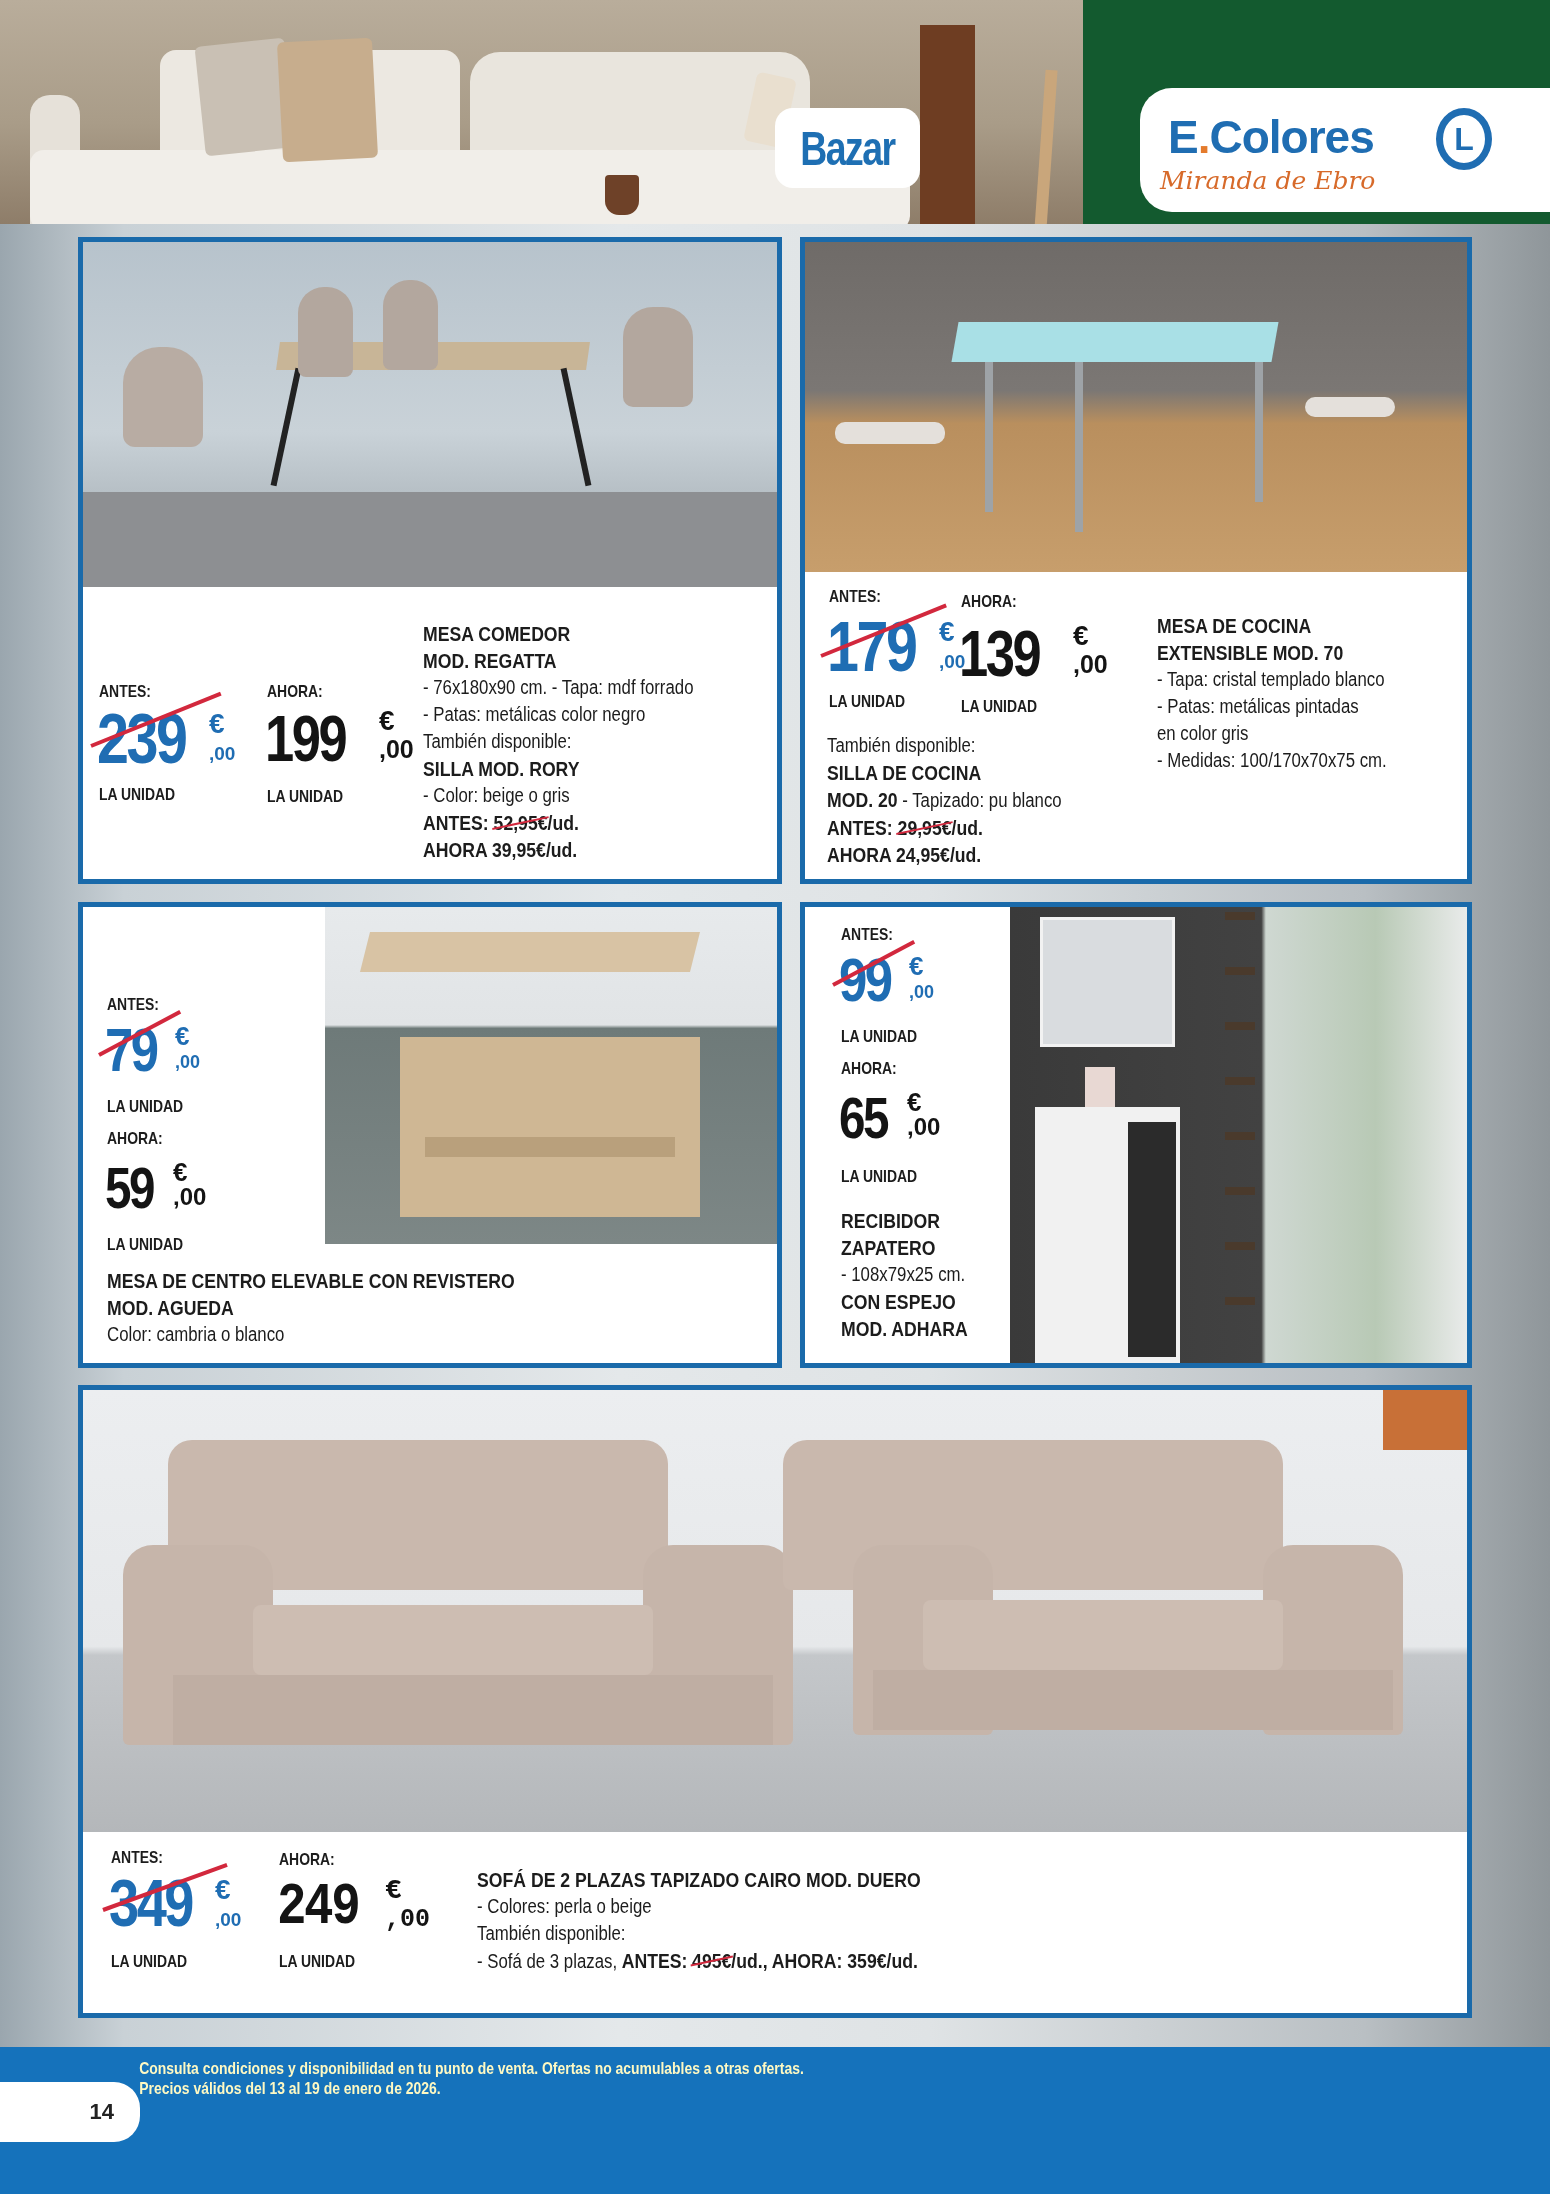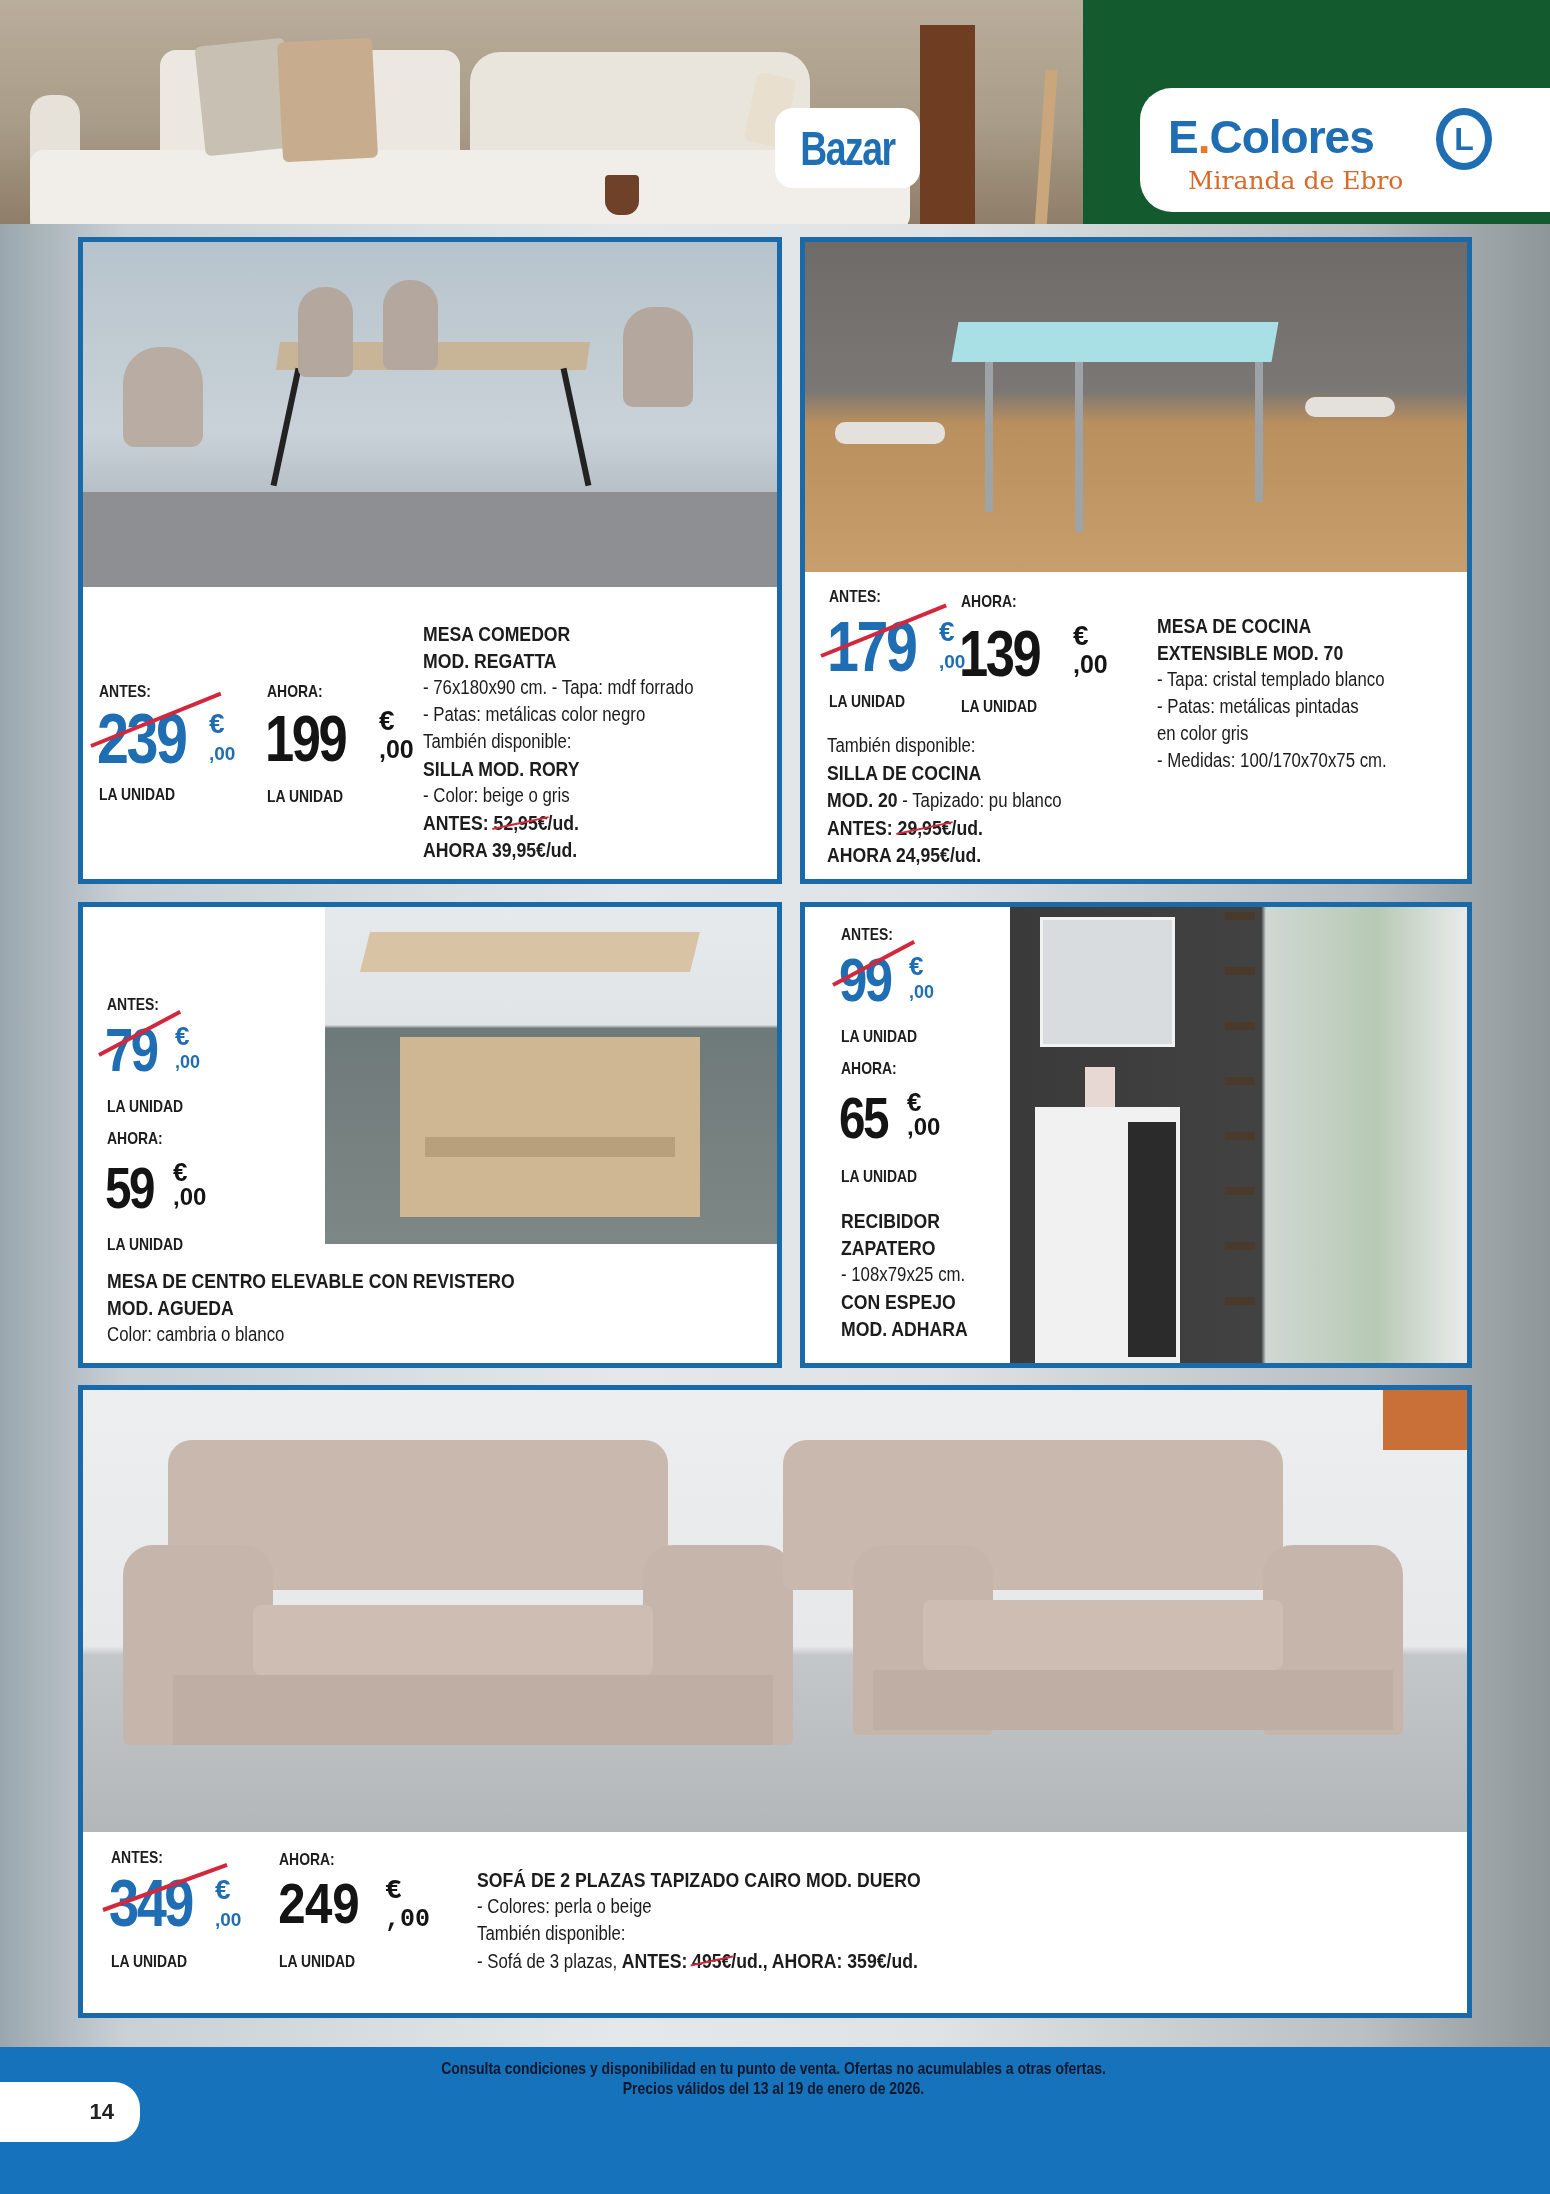--- a/index.html
+++ b/index.html
@@ -40,42 +40,42 @@
   }
   .logo-name { position: absolute; left: 28px; top: 22px; font-weight: 700; font-size: 46px; color: #1f6db2; letter-spacing: -1px; }
   .logo-name .dot { color: #e47b2c; }
   .logo-circle {
     position: absolute; left: 296px; top: 20px; width: 56px; height: 62px;
     border: 7px solid #1f6db2; border-radius: 50%;
     display: flex; align-items: center; justify-content: center;
   }
   .logo-circle span { font-weight: 700; font-size: 32px; color: #1f6db2; }
   .logo-circle::after { content: ""; position: absolute; right: 4px; top: 6px; width: 18px; height: 22px; background: #ef8b2b; border-radius: 0 12px 12px 0; z-index: -1; }
-  .logo-city { position: absolute; left: 48px; top: 78px; font-family: "DejaVu Serif", serif; font-size: 25px; color: #d76a2a; }
+  .logo-city { position: absolute; left: 20px; top: 78px; font-family: "DejaVu Serif", serif; font-style: italic; font-size: 25px; color: #d76a2a; }
 
   
   .card { position: absolute; border: 5px solid #1a6aaa; background: #fff; overflow: hidden; }
   .photo { position: absolute; overflow: hidden; }
   .lbl { font-weight: 700; font-size: 17px; color: #1c1c1c; display: block; transform: scaleX(0.82); transform-origin: left; white-space: nowrap; }
   .price-old { position: absolute; display: flex; align-items: flex-start; }
   .price-old .big { font-weight: 700; color: #1f6db3; letter-spacing: -3px; transform: scaleX(0.82); transform-origin: left; line-height: 1; }
   .price-old .strike { position: absolute; left: -6px; height: 4px; background: #d2283d; transform-origin: left center; }
   .cents-wrap { display: flex; flex-direction: column; font-weight: 700; line-height: 1; }
   .old .cents-wrap { color: #1f6db3; }
   .price-new { position: absolute; display: flex; align-items: flex-start; }
   .price-new .big { font-weight: 700; color: #141414; letter-spacing: -3px; transform: scaleX(0.82); transform-origin: left; line-height: 1; }
   .new .cents-wrap { color: #141414; }
   .desc { position: absolute; font-size: 20px; line-height: 27px; color: #1c1c1c; white-space: nowrap; transform: scaleX(0.84); transform-origin: left top; }
   .desc .b { font-weight: 700; font-size: 21px; }
   .desc .s { position: relative; display: inline-block; }
   .desc .s::after { content: ""; position: absolute; left: -2px; right: -2px; top: 48%; height: 2px; background: #d2283d; transform: rotate(-10deg); }
 
   
   .footer { position: absolute; left: 0; top: 2047px; width: 1550px; height: 147px; background: #1572bb; }
-  .footer-text { position: absolute; left: 0; top: 12px; width: 1547px; text-align: center; color: #0f172a; font-weight: 700; font-size: 17px; line-height: 20px; }
+  .footer-text { position: absolute; left: 0; top: 12px; width: 1547px; color: #fef9c3; font-weight: 700; font-size: 17px; line-height: 20px; }
   .footer-text div { transform: scaleX(0.82); }
   .page-num {
     position: absolute; left: 0; top: 2082px; width: 140px; height: 60px;
     background: #fff; border-radius: 0 26px 26px 0;
     display: flex; align-items: center; justify-content: flex-end; padding-right: 26px;
     font-weight: 700; font-size: 22px; color: #222;
   }
 </style>
 </head>
 <body>

